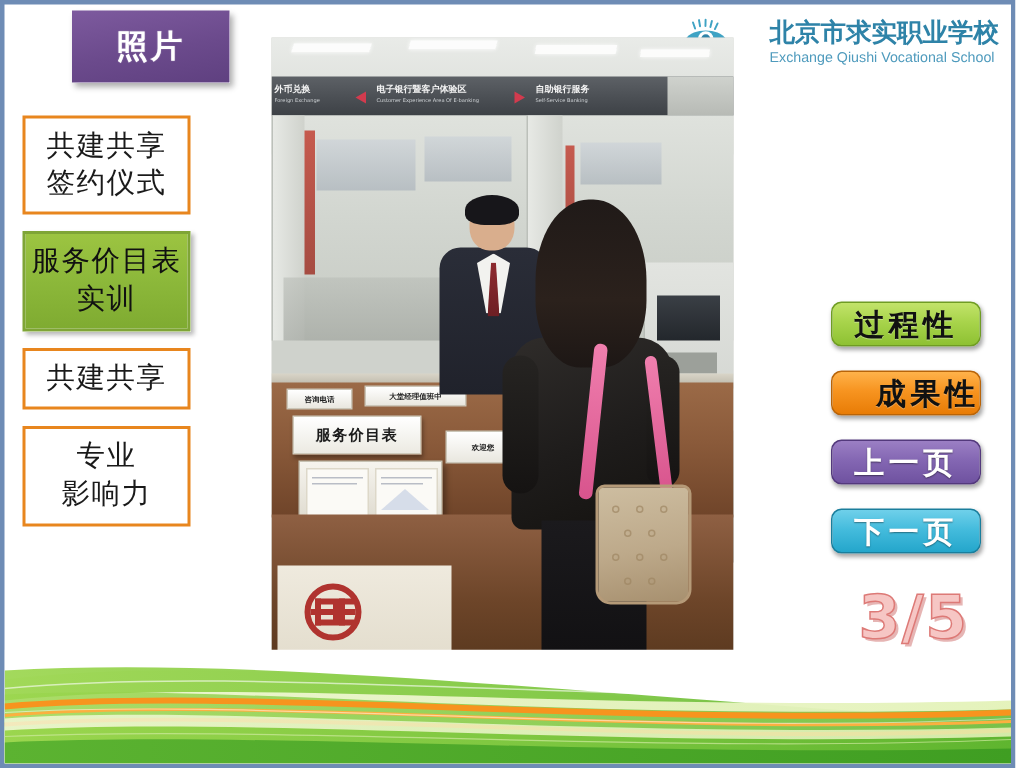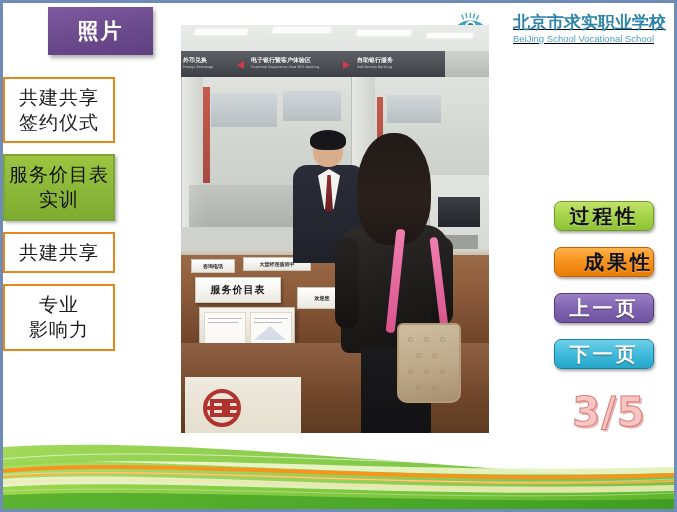--- a/index.html
+++ b/index.html
@@ -30,21 +30,21 @@
   #title-box .t {
     color: #ffffff;
     font-size: 21px;
     font-weight: bold;
     letter-spacing: 2px;
     font-family: "DejaVu Sans", "Liberation Sans", sans-serif;
     text-shadow: 0 0 1px rgba(255,255,255,.4);
   }
 
   
-  #nav { position: absolute; left: 0; top: 74px; width: 116px; }
+  #nav { position: absolute; left: 12px; top: 74px; width: 116px; }
   .nav-item {
     width: 112px;
     border: 2px solid #E8861E;
     background: #ffffff;
     margin-bottom: 11px;
     padding: 6px 2px 7px 2px;
     text-align: center;
     line-height: 1.30;
     cursor: pointer;
   }
@@ -244,21 +244,21 @@
     border-left:1px solid #b9bdb7;
   }
   .atm-screen {
     position:absolute; left:8px; top:22px; width:42px; height:30px;
     background: linear-gradient(180deg,#3a3f45,#23272c);
   }
 
   
   #logo { position: absolute; right: 8px; top: 6px; display: flex; align-items: center; }
   #logo svg { display:block; }
-  #logo .ltext { margin-left: 20px; text-decoration: underline; }
+  #logo .ltext { margin-left: 20px; }
   #logo .lcn {
     font-size: 17px; font-weight: bold; color: #2E83A8;
     font-family: "DejaVu Sans", "Liberation Sans", sans-serif;
     letter-spacing: 0px; white-space: nowrap; line-height:1.05;
   }
   #logo .len {
     font-size: 9.5px; color: #4F9BBD;
     font-family: "Liberation Sans", sans-serif;
     white-space: nowrap; line-height:1.2; margin-top:1px;
   }
@@ -334,21 +334,21 @@
           <path d="M9 6 l1.4 4 M13 4.4 l.7 4.1 M17.4 4.2 l-.1 4.2 M21.6 5 l-1 4 M25.4 6.6 l-1.8 3.8" stroke="#3FA3C4" stroke-width="1.3" stroke-linecap="round" fill="none"></path>
           <path d="M4 17 C9 9.5, 26 9.5, 31 17 C26 24.5, 9 24.5, 4 17 Z" fill="#3FA3C4"></path>
           <circle cx="17.5" cy="17" r="5.2" fill="#ffffff"></circle>
           <circle cx="17.5" cy="17" r="3.1" fill="#2E83A8"></circle>
           <path d="M4 30 C8 24.5, 13 33, 17.5 28.5 C22 24, 27 32, 31 26.5" stroke="#3FA3C4" stroke-width="4.6" fill="none" stroke-linecap="round"></path>
         </g>
       </svg>
     </span>
     <span class="ltext">
       <div class="lcn">北京市求实职业学校</div>
-      <div class="len">BeiJing School Vocational School</div>
+      <div class="len">Exchange Qiushi Vocational School</div>
     </span>
   </div>
 
   <div id="nav">
 
     <div class="nav-item">
       <span class="ln">共建共享</span>
       <span class="ln">签约仪式</span>
     </div>
 

